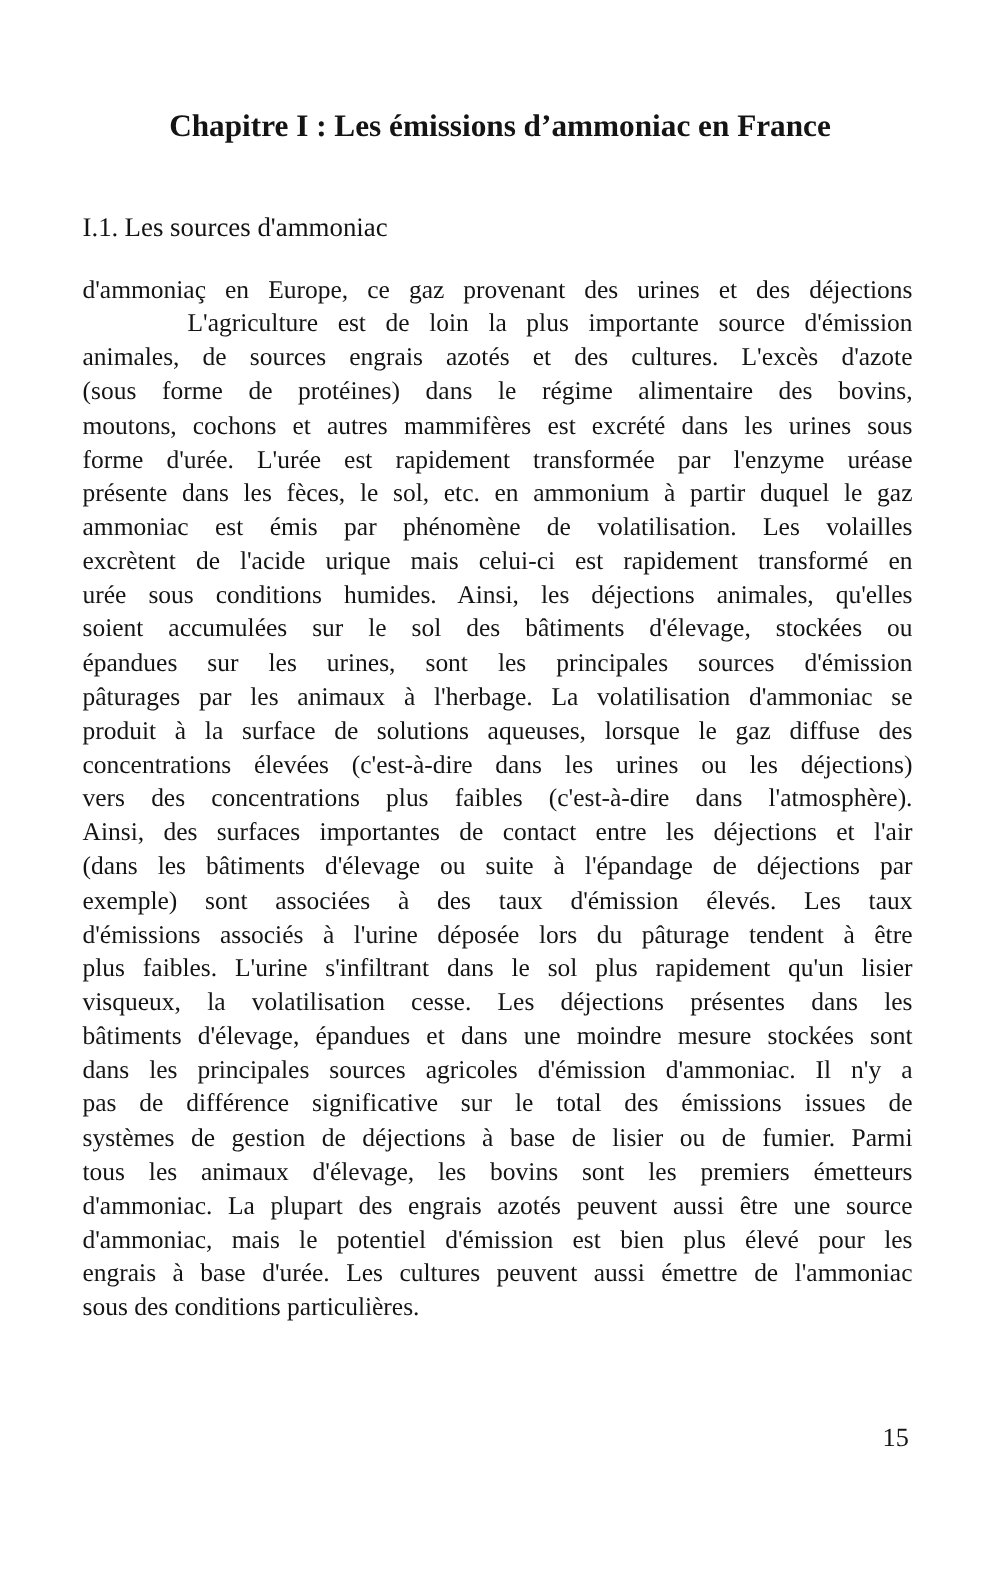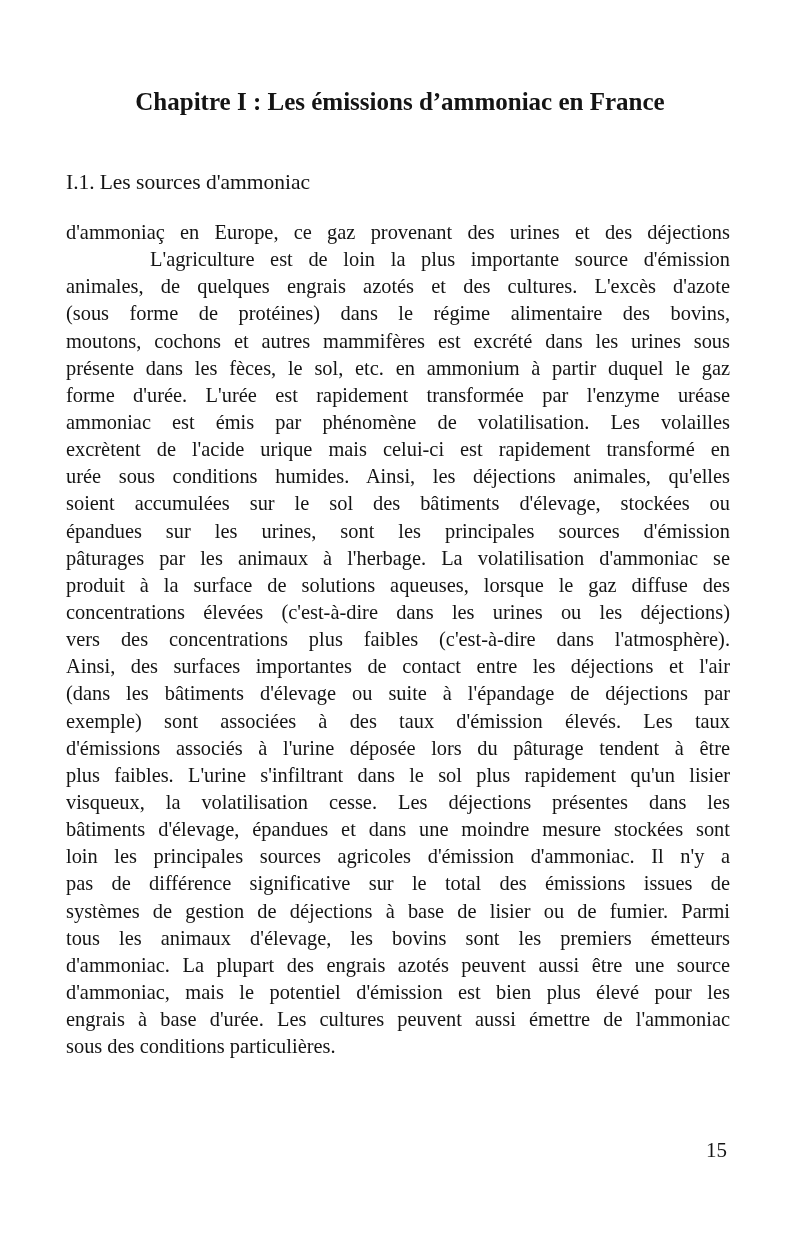--- a/index.html
+++ b/index.html
@@ -76,42 +76,42 @@
 <div class="page">
   <h1 class="chapter-title">Chapitre I : Les émissions d’ammoniac en France</h1>
 
   <h2 class="section-heading">
     <span class="num">I.1.</span><span>Les sources d'ammoniac</span>
   </h2>
 
   <div class="body-text">
     <span class="line">d'ammoniaç en Europe, ce gaz provenant des urines et des déjections</span>
     <span class="line first">L'agriculture est de loin la plus importante source d'émission</span>
-    <span class="line">animales, de quelques engrais azotés et des cultures. L'excès d'azote</span>
+    <span class="line">animales, de sources engrais azotés et des cultures. L'excès d'azote</span>
     <span class="line">(sous forme de protéines) dans le régime alimentaire des bovins,</span>
     <span class="line">moutons, cochons et autres mammifères est excrété dans les urines sous</span>
+    <span class="line">forme d'urée. L'urée est rapidement transformée par l'enzyme uréase</span>
     <span class="line">présente dans les fèces, le sol, etc. en ammonium à partir duquel le gaz</span>
-    <span class="line">forme d'urée. L'urée est rapidement transformée par l'enzyme uréase</span>
     <span class="line">ammoniac est émis par phénomène de volatilisation. Les volailles</span>
     <span class="line">excrètent de l'acide urique mais celui-ci est rapidement transformé en</span>
     <span class="line">urée sous conditions humides. Ainsi, les déjections animales, qu'elles</span>
     <span class="line">soient accumulées sur le sol des bâtiments d'élevage, stockées ou</span>
     <span class="line">épandues sur les urines, sont les principales sources d'émission</span>
     <span class="line">pâturages par les animaux à l'herbage. La volatilisation d'ammoniac se</span>
     <span class="line">produit à la surface de solutions aqueuses, lorsque le gaz diffuse des</span>
     <span class="line">concentrations élevées (c'est-à-dire dans les urines ou les déjections)</span>
     <span class="line">vers des concentrations plus faibles (c'est-à-dire dans l'atmosphère).</span>
     <span class="line">Ainsi, des surfaces importantes de contact entre les déjections et l'air</span>
     <span class="line">(dans les bâtiments d'élevage ou suite à l'épandage de déjections par</span>
     <span class="line">exemple) sont associées à des taux d'émission élevés. Les taux</span>
     <span class="line">d'émissions associés à l'urine déposée lors du pâturage tendent à être</span>
     <span class="line">plus faibles. L'urine s'infiltrant dans le sol plus rapidement qu'un lisier</span>
     <span class="line">visqueux, la volatilisation cesse. Les déjections présentes dans les</span>
     <span class="line">bâtiments d'élevage, épandues et dans une moindre mesure stockées sont</span>
-    <span class="line">loin les principales sources agricoles d'émission d'ammoniac. Il n'y a</span>
+    <span class="line">dans les principales sources agricoles d'émission d'ammoniac. Il n'y a</span>
     <span class="line">pas de différence significative sur le total des émissions issues de</span>
     <span class="line">systèmes de gestion de déjections à base de lisier ou de fumier. Parmi</span>
     <span class="line">tous les animaux d'élevage, les bovins sont les premiers émetteurs</span>
     <span class="line">d'ammoniac. La plupart des engrais azotés peuvent aussi être une source</span>
     <span class="line">d'ammoniac, mais le potentiel d'émission est bien plus élevé pour les</span>
     <span class="line">engrais à base d'urée. Les cultures peuvent aussi émettre de l'ammoniac</span>
     <span class="line last">sous des conditions particulières.</span>
   </div>
 
   <div class="page-number">15</div>

